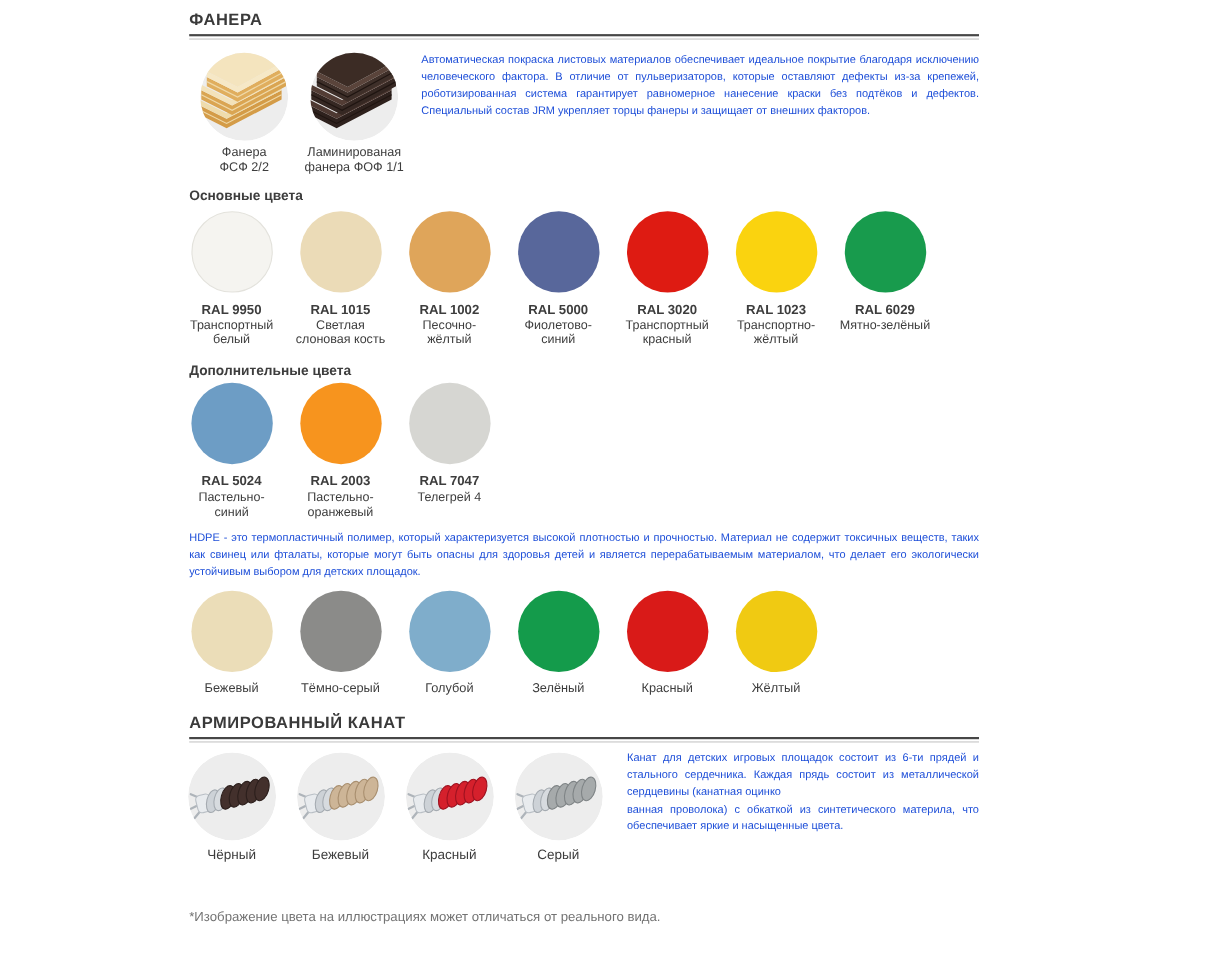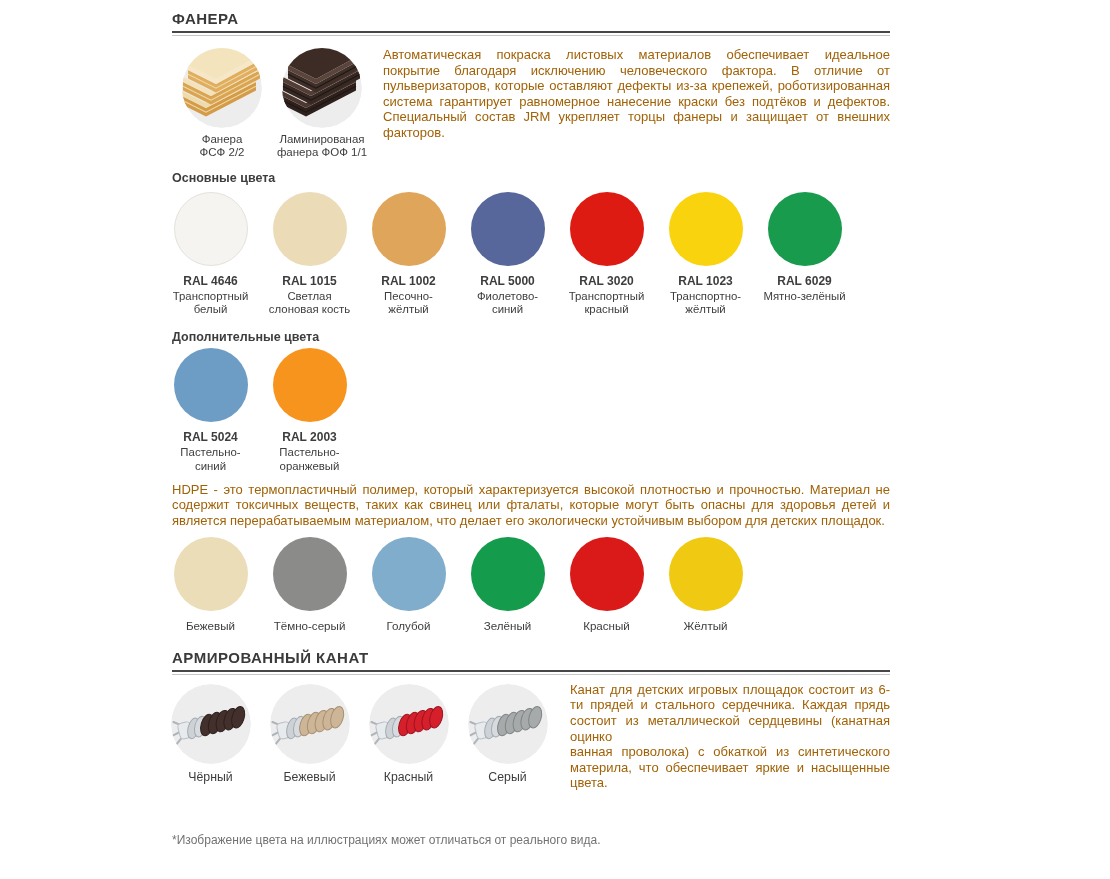--- a/index.html
+++ b/index.html
@@ -13,21 +13,21 @@
   .section-title {
     margin:0; font-size:15px; font-weight:700; color:#3a3a3a;
     letter-spacing:0.5px;
   }
   .rule {
     height:2px; margin:4px 0 0 0;
     border:0; border-top:2px solid #474747; border-bottom:1px solid #c6c6c6;
   }
 
   .desc {
-    font-size:13px; line-height:15.6px; color:#a16207;
+    font-size:10px; line-height:15.6px; color:#1d4ed8;
     text-align:justify; margin:0;
   }
   .pre { white-space:pre-line; }
 
   
   .plywood-row { display:flex; margin-top:12px; }
   .material { width:100px; text-align:center; }
   .material svg { display:block; margin:0 auto; }
   .material-label {
     margin-top:5px; font-size:11.5px; line-height:13px; color:#3d3d3d;
@@ -137,21 +137,21 @@
 фанера ФОФ 1/1</div>
             </div>
           </div>
         <p class="desc plywood-desc">Автоматическая покраска листовых материалов обеспечивает идеальное покрытие благодаря исключению человеческого фактора. В отличие от пульверизаторов, которые оставляют дефекты из-за крепежей, роботизированная система гарантирует равномерное нанесение краски без подтёков и дефектов. Специальный состав JRM укрепляет торцы фанеры и защищает от внешних факторов.</p>
       </div>
 
       <div class="subhead main-colors">Основные цвета</div>
       <div id="main-colors" class="swatch-row m-main">
           <div class="swatch">
             <div class="swatch-circle" style="background: rgb(245, 244, 240); border: 1px solid rgb(227, 226, 220);"></div>
-            <div class="swatch-code">RAL 4646</div>
+            <div class="swatch-code">RAL 9950</div>
             <div class="swatch-name">Транспортный
 белый</div>
           </div>
           <div class="swatch">
             <div class="swatch-circle" style="background: rgb(235, 219, 183);"></div>
             <div class="swatch-code">RAL 1015</div>
             <div class="swatch-name">Светлая
 слоновая кость</div>
           </div>
           <div class="swatch">
@@ -191,20 +191,25 @@
             <div class="swatch-circle" style="background: rgb(109, 157, 197);"></div>
             <div class="swatch-code">RAL 5024</div>
             <div class="swatch-name">Пастельно-
 синий</div>
           </div>
           <div class="swatch">
             <div class="swatch-circle" style="background: rgb(247, 148, 30);"></div>
             <div class="swatch-code">RAL 2003</div>
             <div class="swatch-name">Пастельно-
 оранжевый</div>
+          </div>
+          <div class="swatch">
+            <div class="swatch-circle" style="background: rgb(214, 214, 210);"></div>
+            <div class="swatch-code">RAL 7047</div>
+            <div class="swatch-name">Телегрей 4</div>
           </div>
         </div>
     </section>
 
     <section>
       <p class="desc hdpe-desc">HDPE - это термопластичный полимер, который характеризуется высокой плотностью и прочностью. Материал не содержит токсичных веществ, таких как свинец или фталаты, которые могут быть опасны для здоровья детей и является перерабатываемым материалом, что делает его экологически устойчивым выбором для детских площадок.</p>
       <div id="hdpe-colors" class="swatch-row m-hdpe">
           <div class="swatch">
             <div class="swatch-circle" style="background: rgb(235, 221, 184);"></div>
             <div class="swatch-name single">Бежевый</div>

